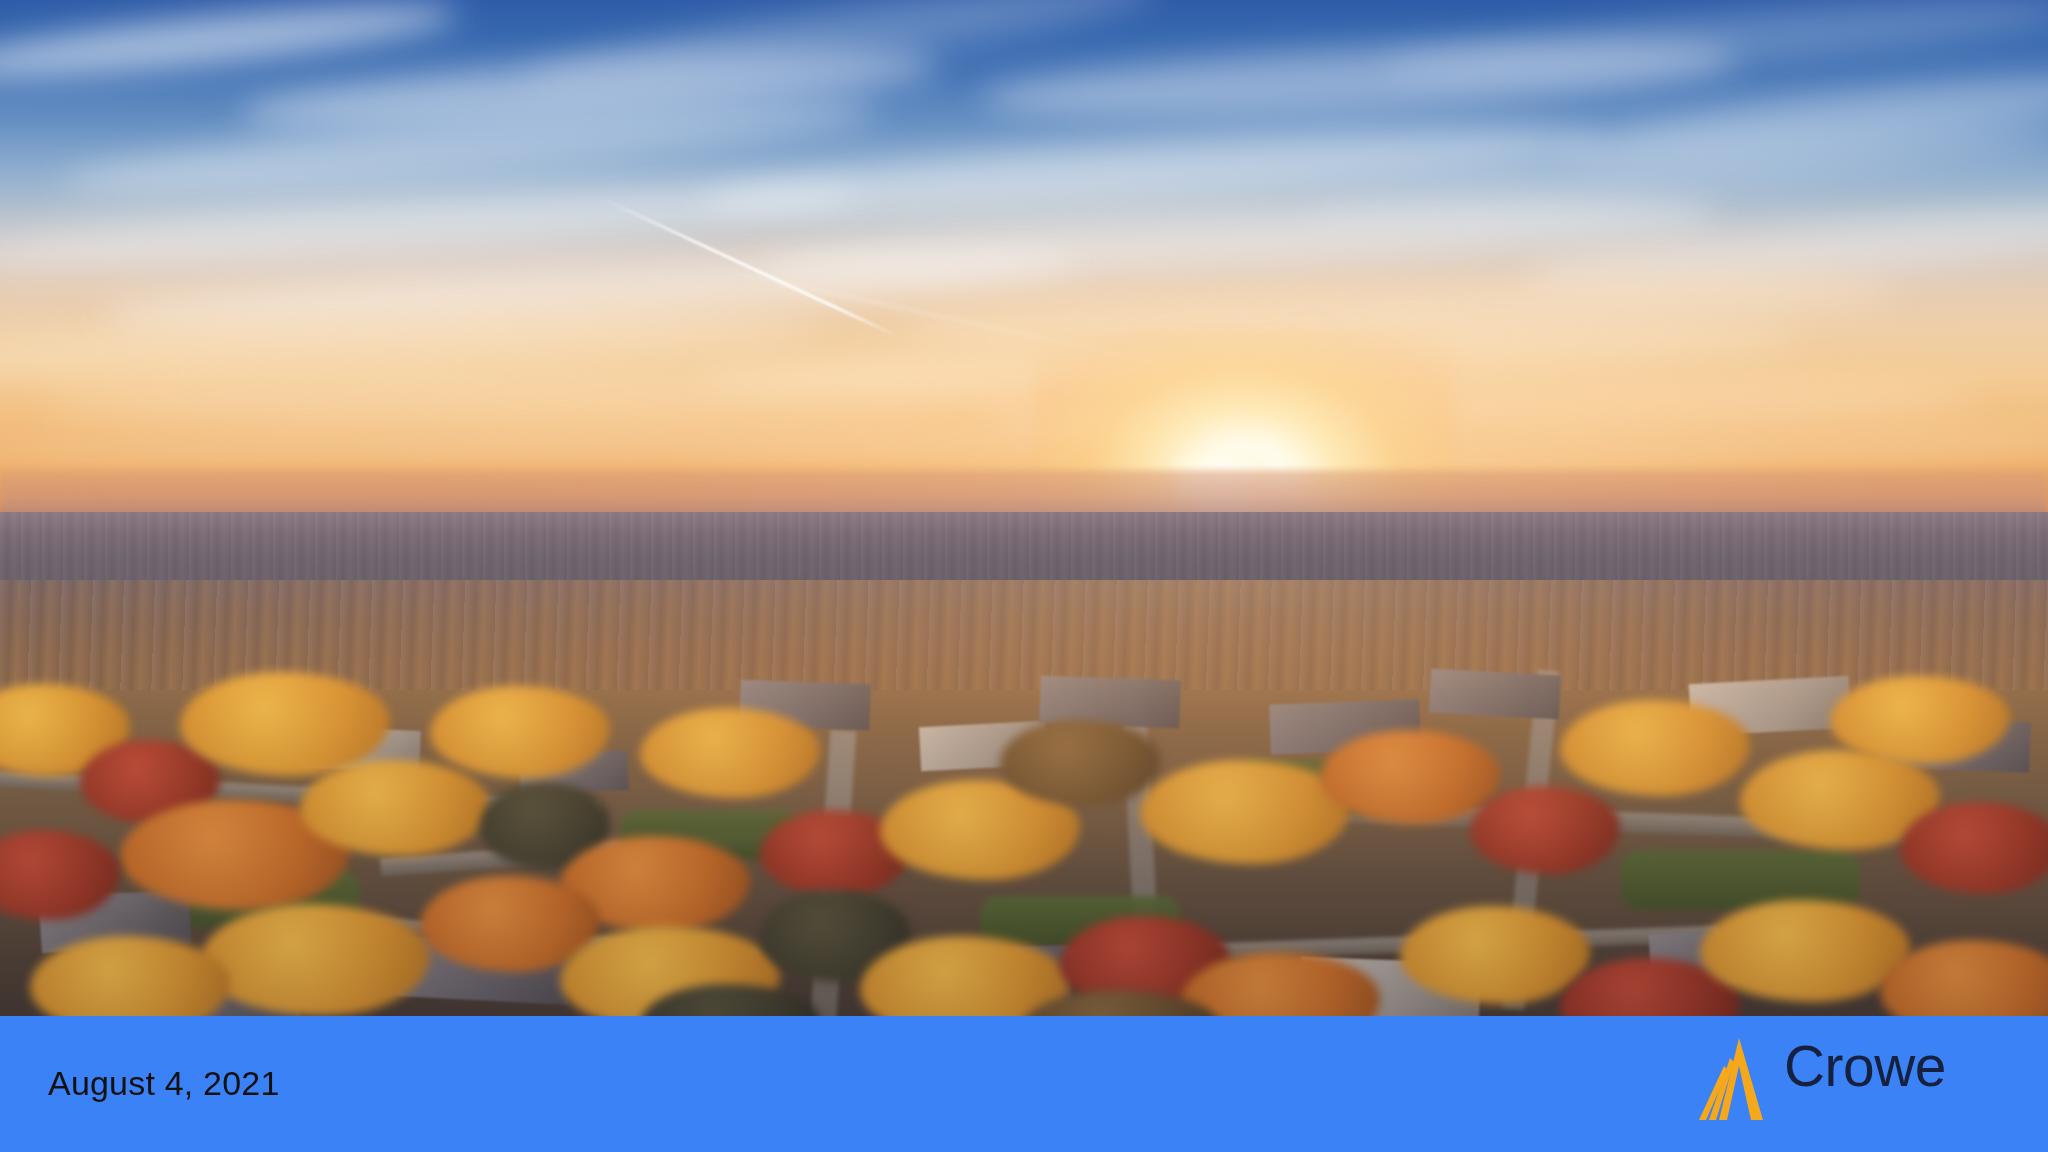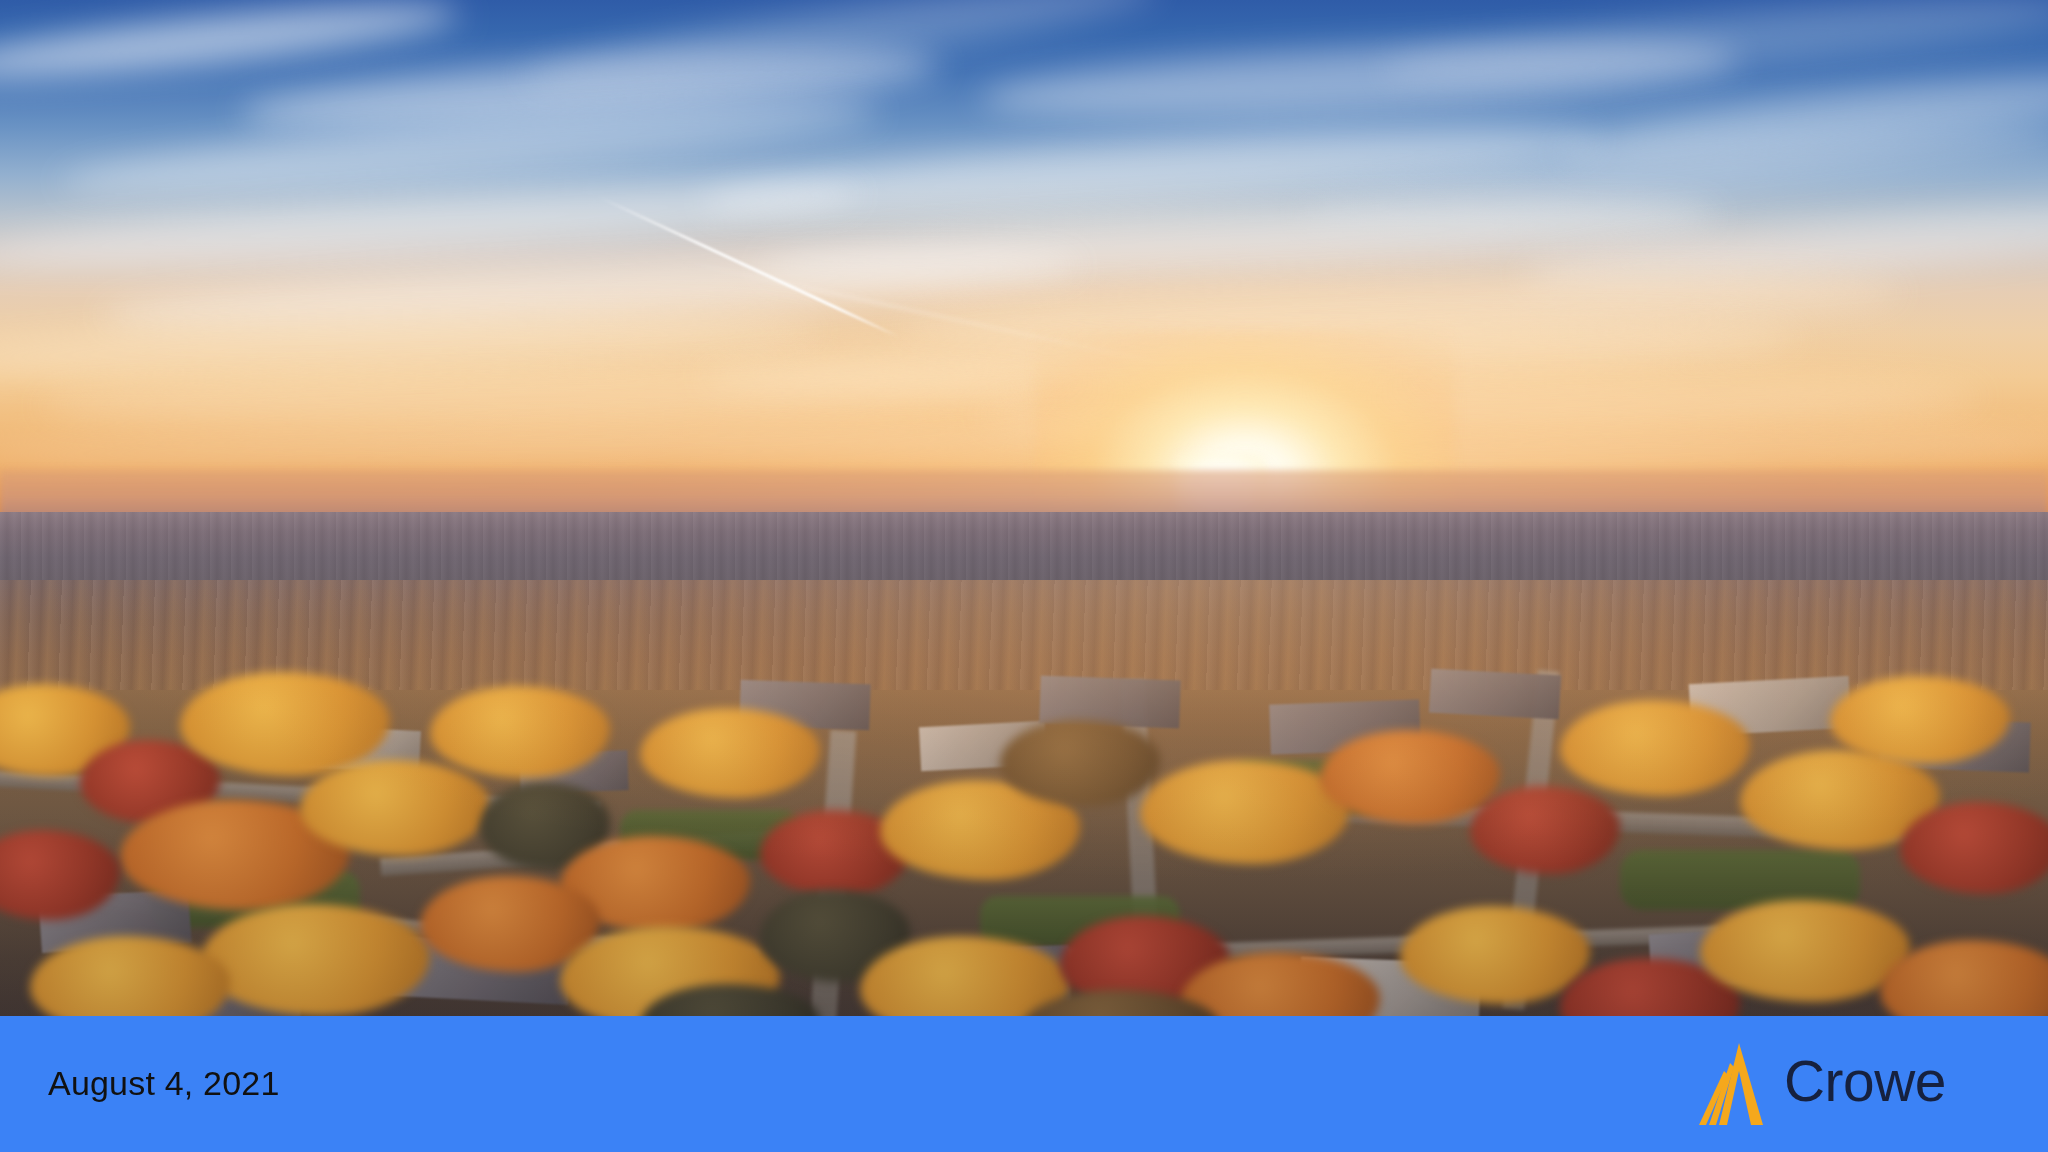--- a/index.html
+++ b/index.html
@@ -293,21 +293,20 @@
     font-size: 34px;
     font-weight: 400;
     color: #111111;
     letter-spacing: 0.2px;
   }
   .logo {
     position: absolute;
     right: 26px;
     top: 20px;
     display: flex;
-    align-items: center;
     gap: 12px;
     height: 96px;
   }
   .logo-mark { display: block; width: 78px; height: 86px; }
   .logo-word { display: block; height: 66px; width: auto; }
 </style>
 </head>
 <body>
 
 <div class="slide">

